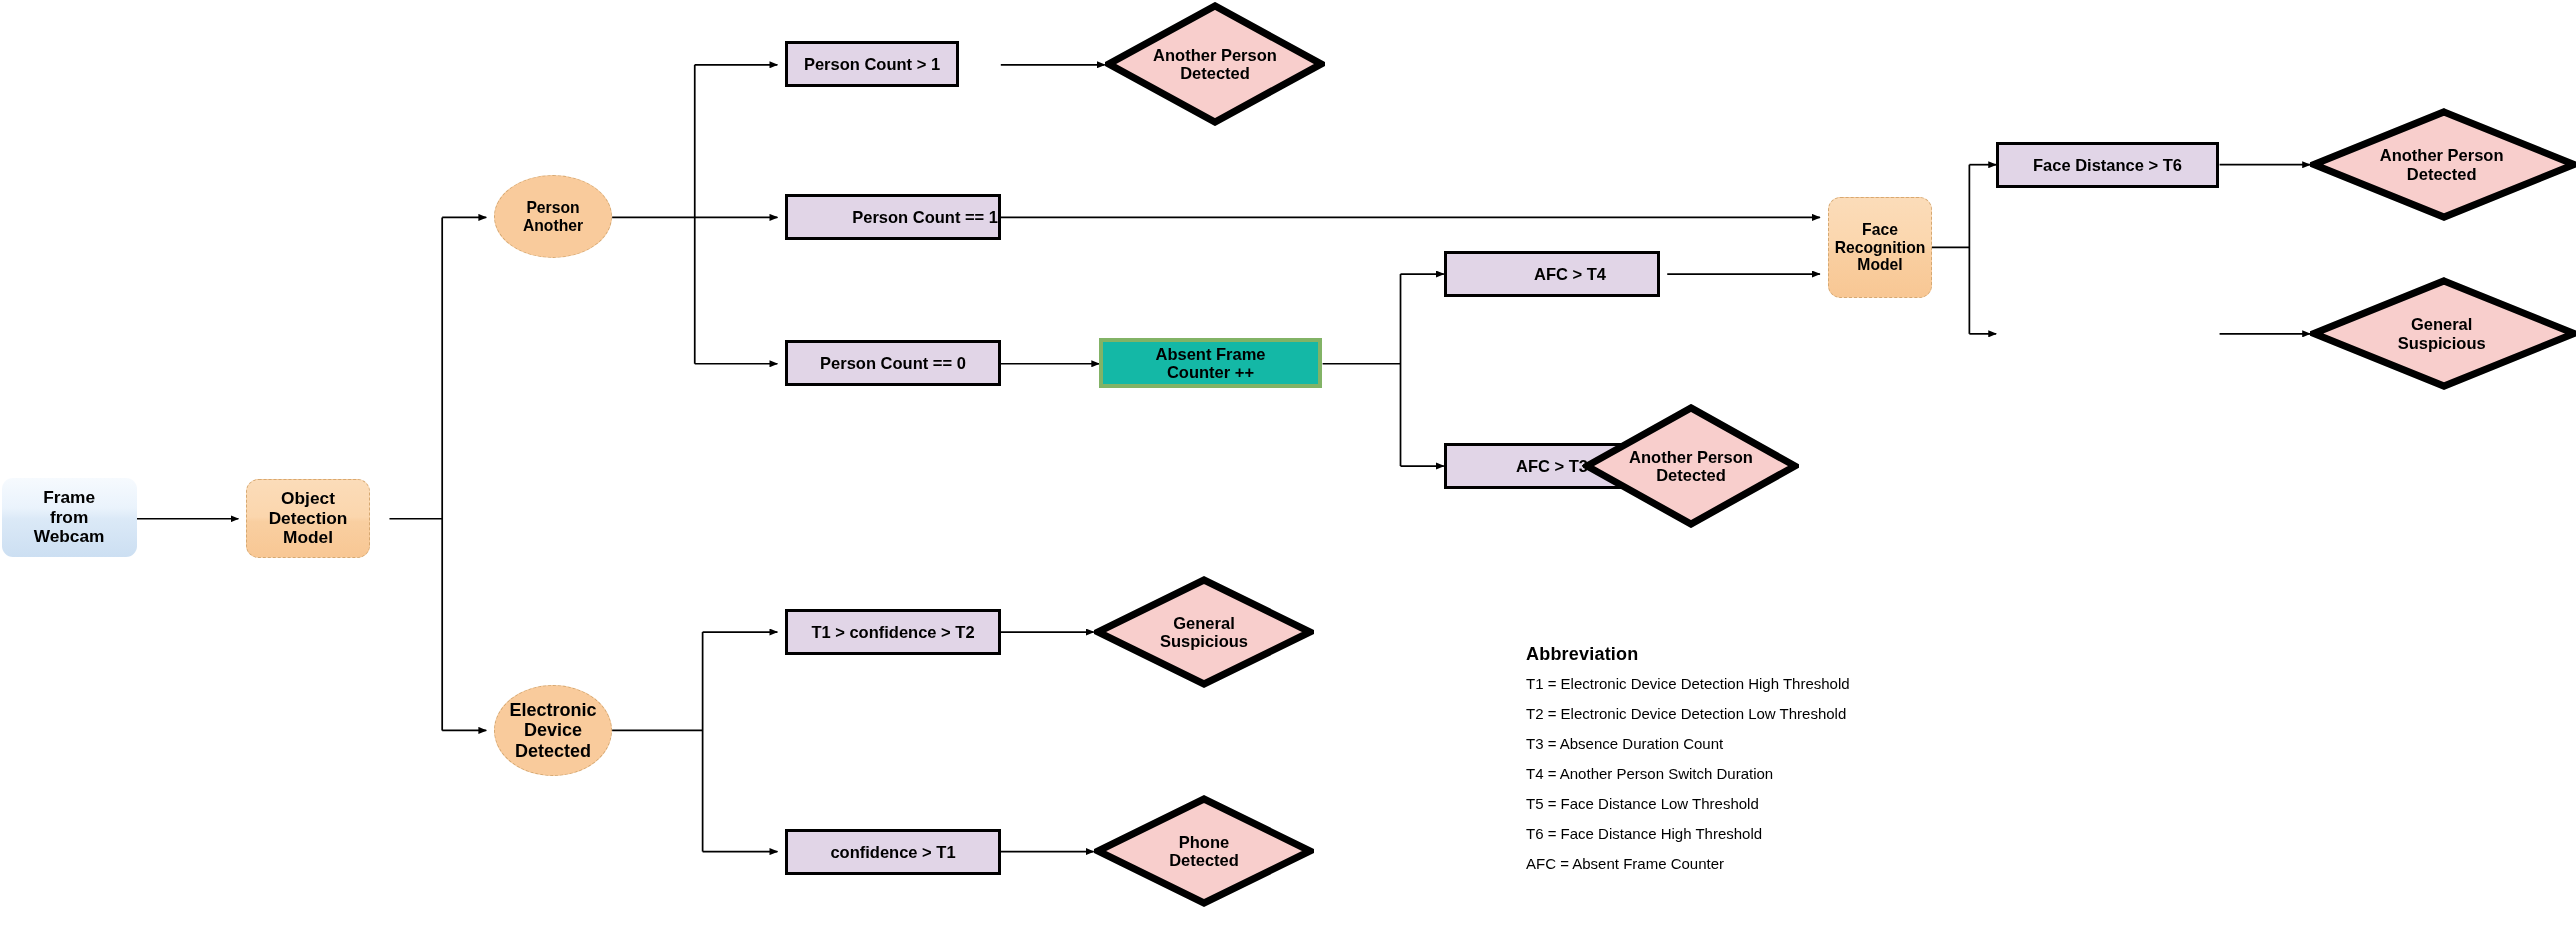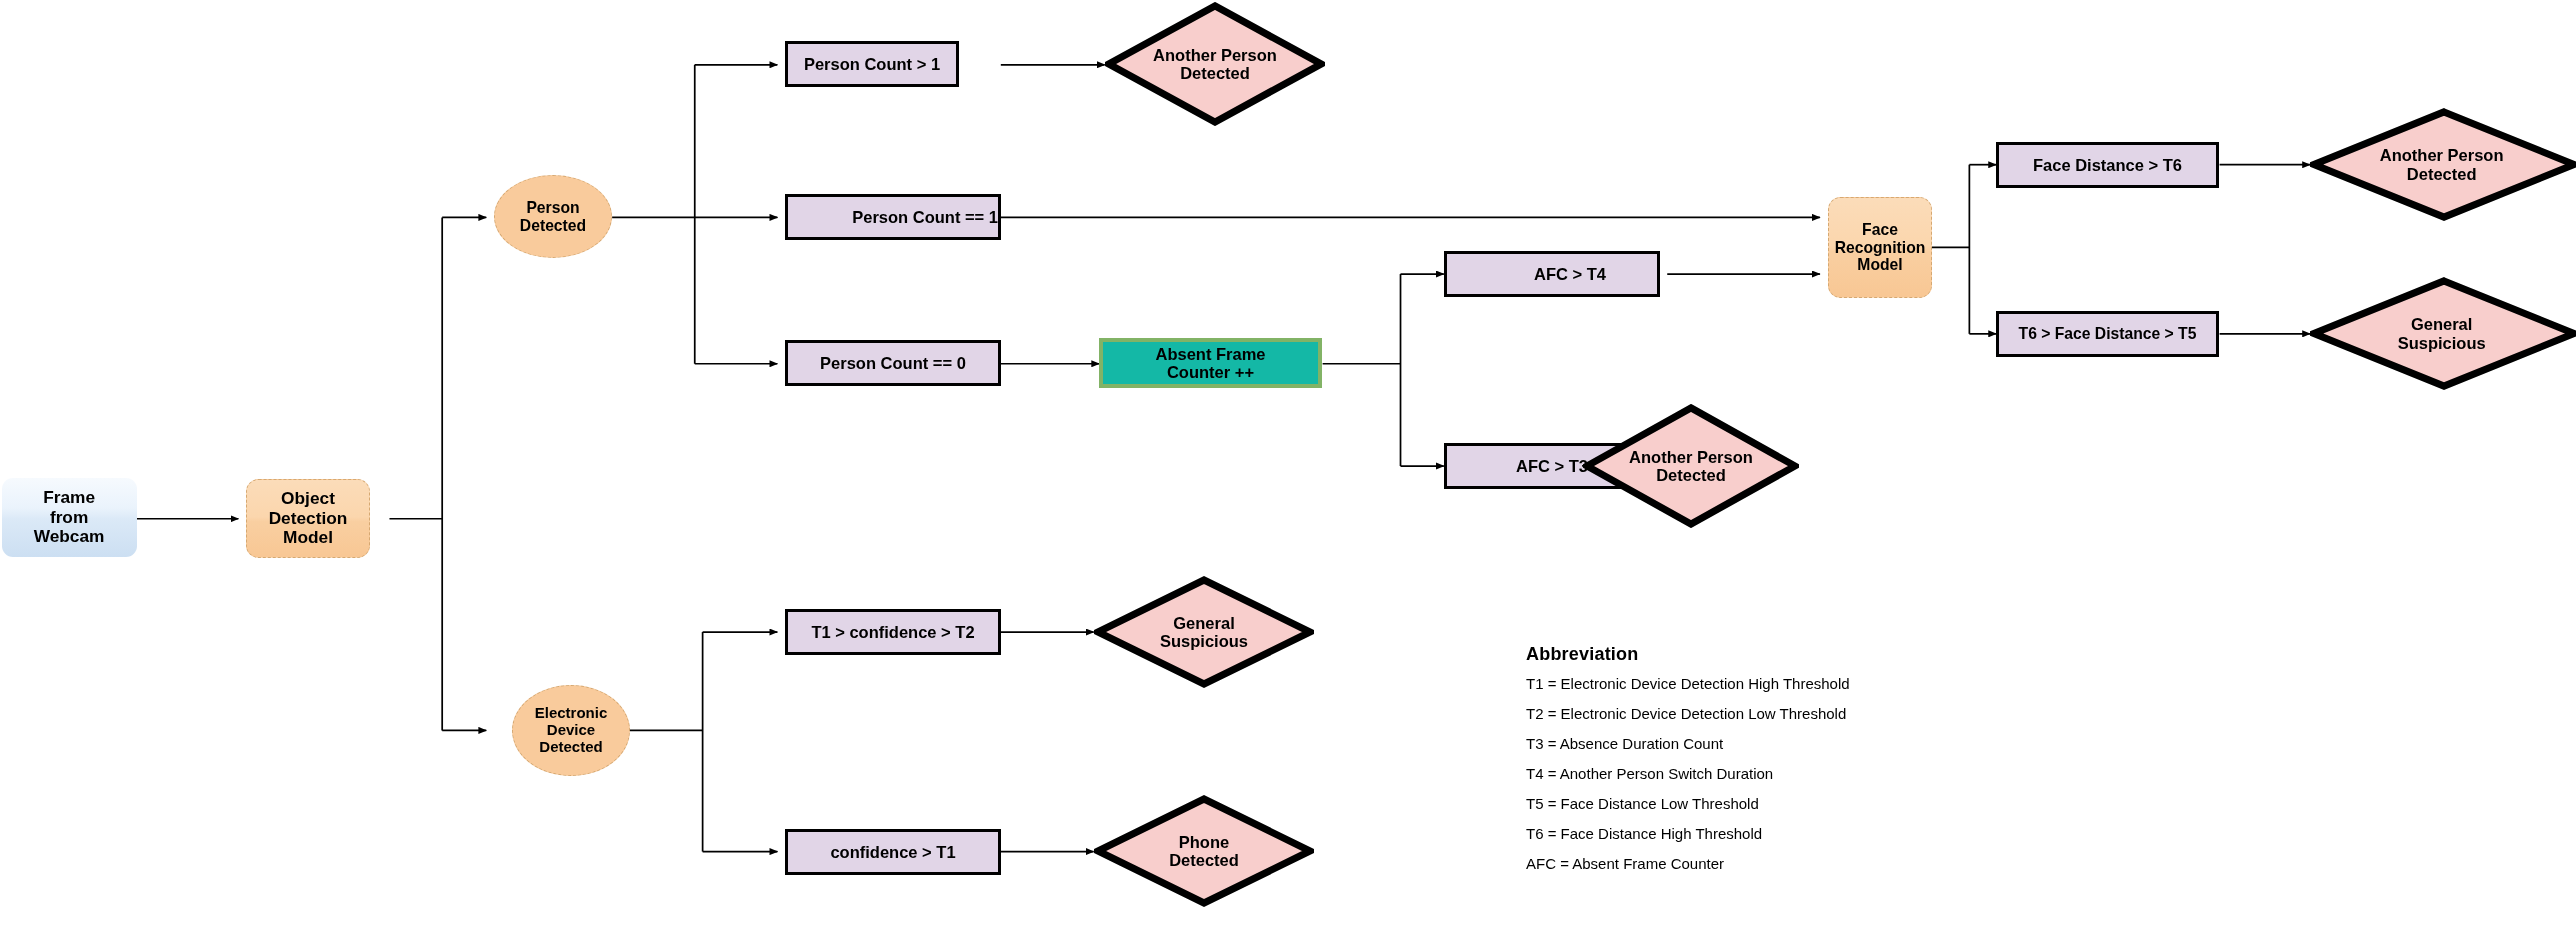--- a/index.html
+++ b/index.html
@@ -189,24 +189,24 @@
   </div>
 
   <div class="node n-model" style="left:246px; top:479px; width:124px; height:79px;">
     <span style="white-space:pre-line;">Object
 Detection
 Model</span>
   </div>
 
   <div class="node n-ellipse" style="left:494px; top:175px; width:118px; height:83px;">
     <span style="white-space:pre-line;">Person
-Detected</span>
-  </div>
-
-  <div class="node n-ellipse" style="left:512px; top:685px; width:118px; height:91px; font-size:15px;">
+Another</span>
+  </div>
+
+  <div class="node n-ellipse" style="left:494px; top:685px; width:118px; height:91px; font-size:18px;">
     <span style="white-space:pre-line;">Electronic
 Device
 Detected</span>
   </div>
 
   <div class="node n-cond" style="left:785px; top:41px; width:174px; height:46px;">
     <span>Person Count &gt; 1</span>
   </div>
 
   <div class="node n-cond" style="left:785px; top:194px; width:216px; height:46px;justify-content:flex-end;">
@@ -233,23 +233,20 @@
   <div class="node n-model" style="left:1828px; top:197px; width:104px; height:101px; font-size:15.7px;">
     <span style="white-space:pre-line;">Face
 Recognition
 Model</span>
   </div>
 
   <div class="node n-cond" style="left:1996px; top:142px; width:223px; height:46px;">
     <span>Face Distance &gt; T6</span>
   </div>
 
-  <div class="node n-cond" style="left:1996px; top:311px; width:223px; height:46px;">
-    <span style="font-size:15.7px;">T6 &gt; Face Distance &gt; T5</span>
-  </div>
 
   <div class="node n-cond" style="left:785px; top:609px; width:216px; height:46px;">
     <span>T1 &gt; confidence &gt; T2</span>
   </div>
 
   <div class="node n-cond" style="left:785px; top:829px; width:216px; height:46px;">
     <span>confidence &gt; T1</span>
   </div>
 
   <div class="node n-diamond" style="left:1105px; top:2.4px; width:220px; height:124px;">

